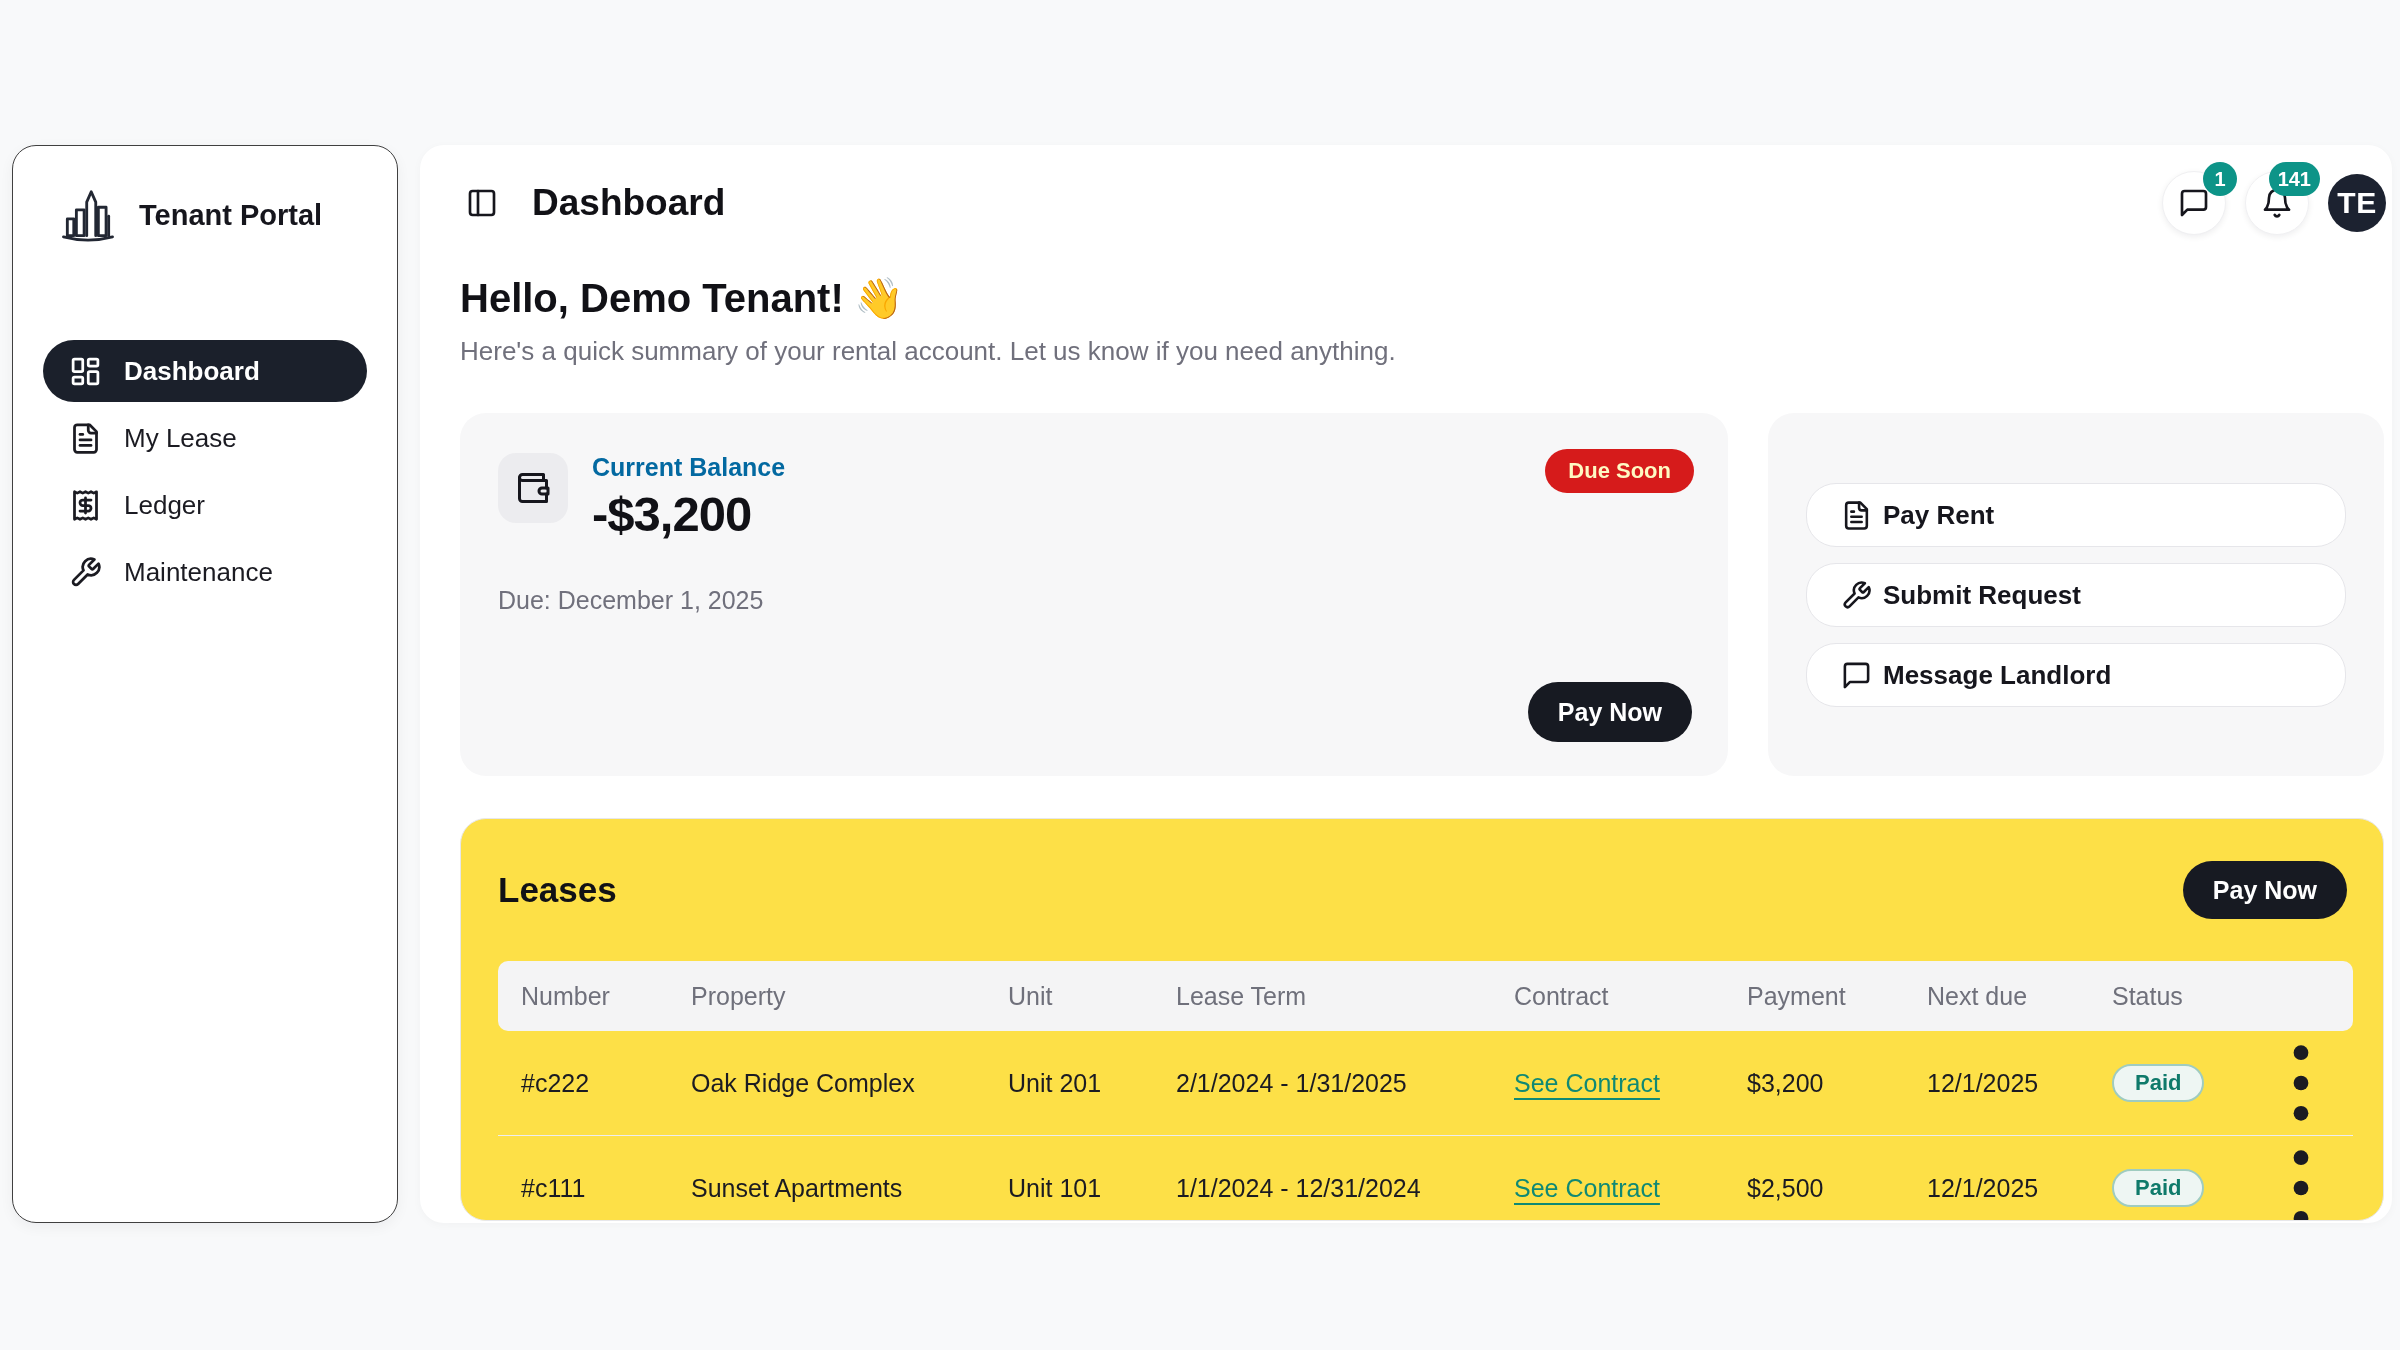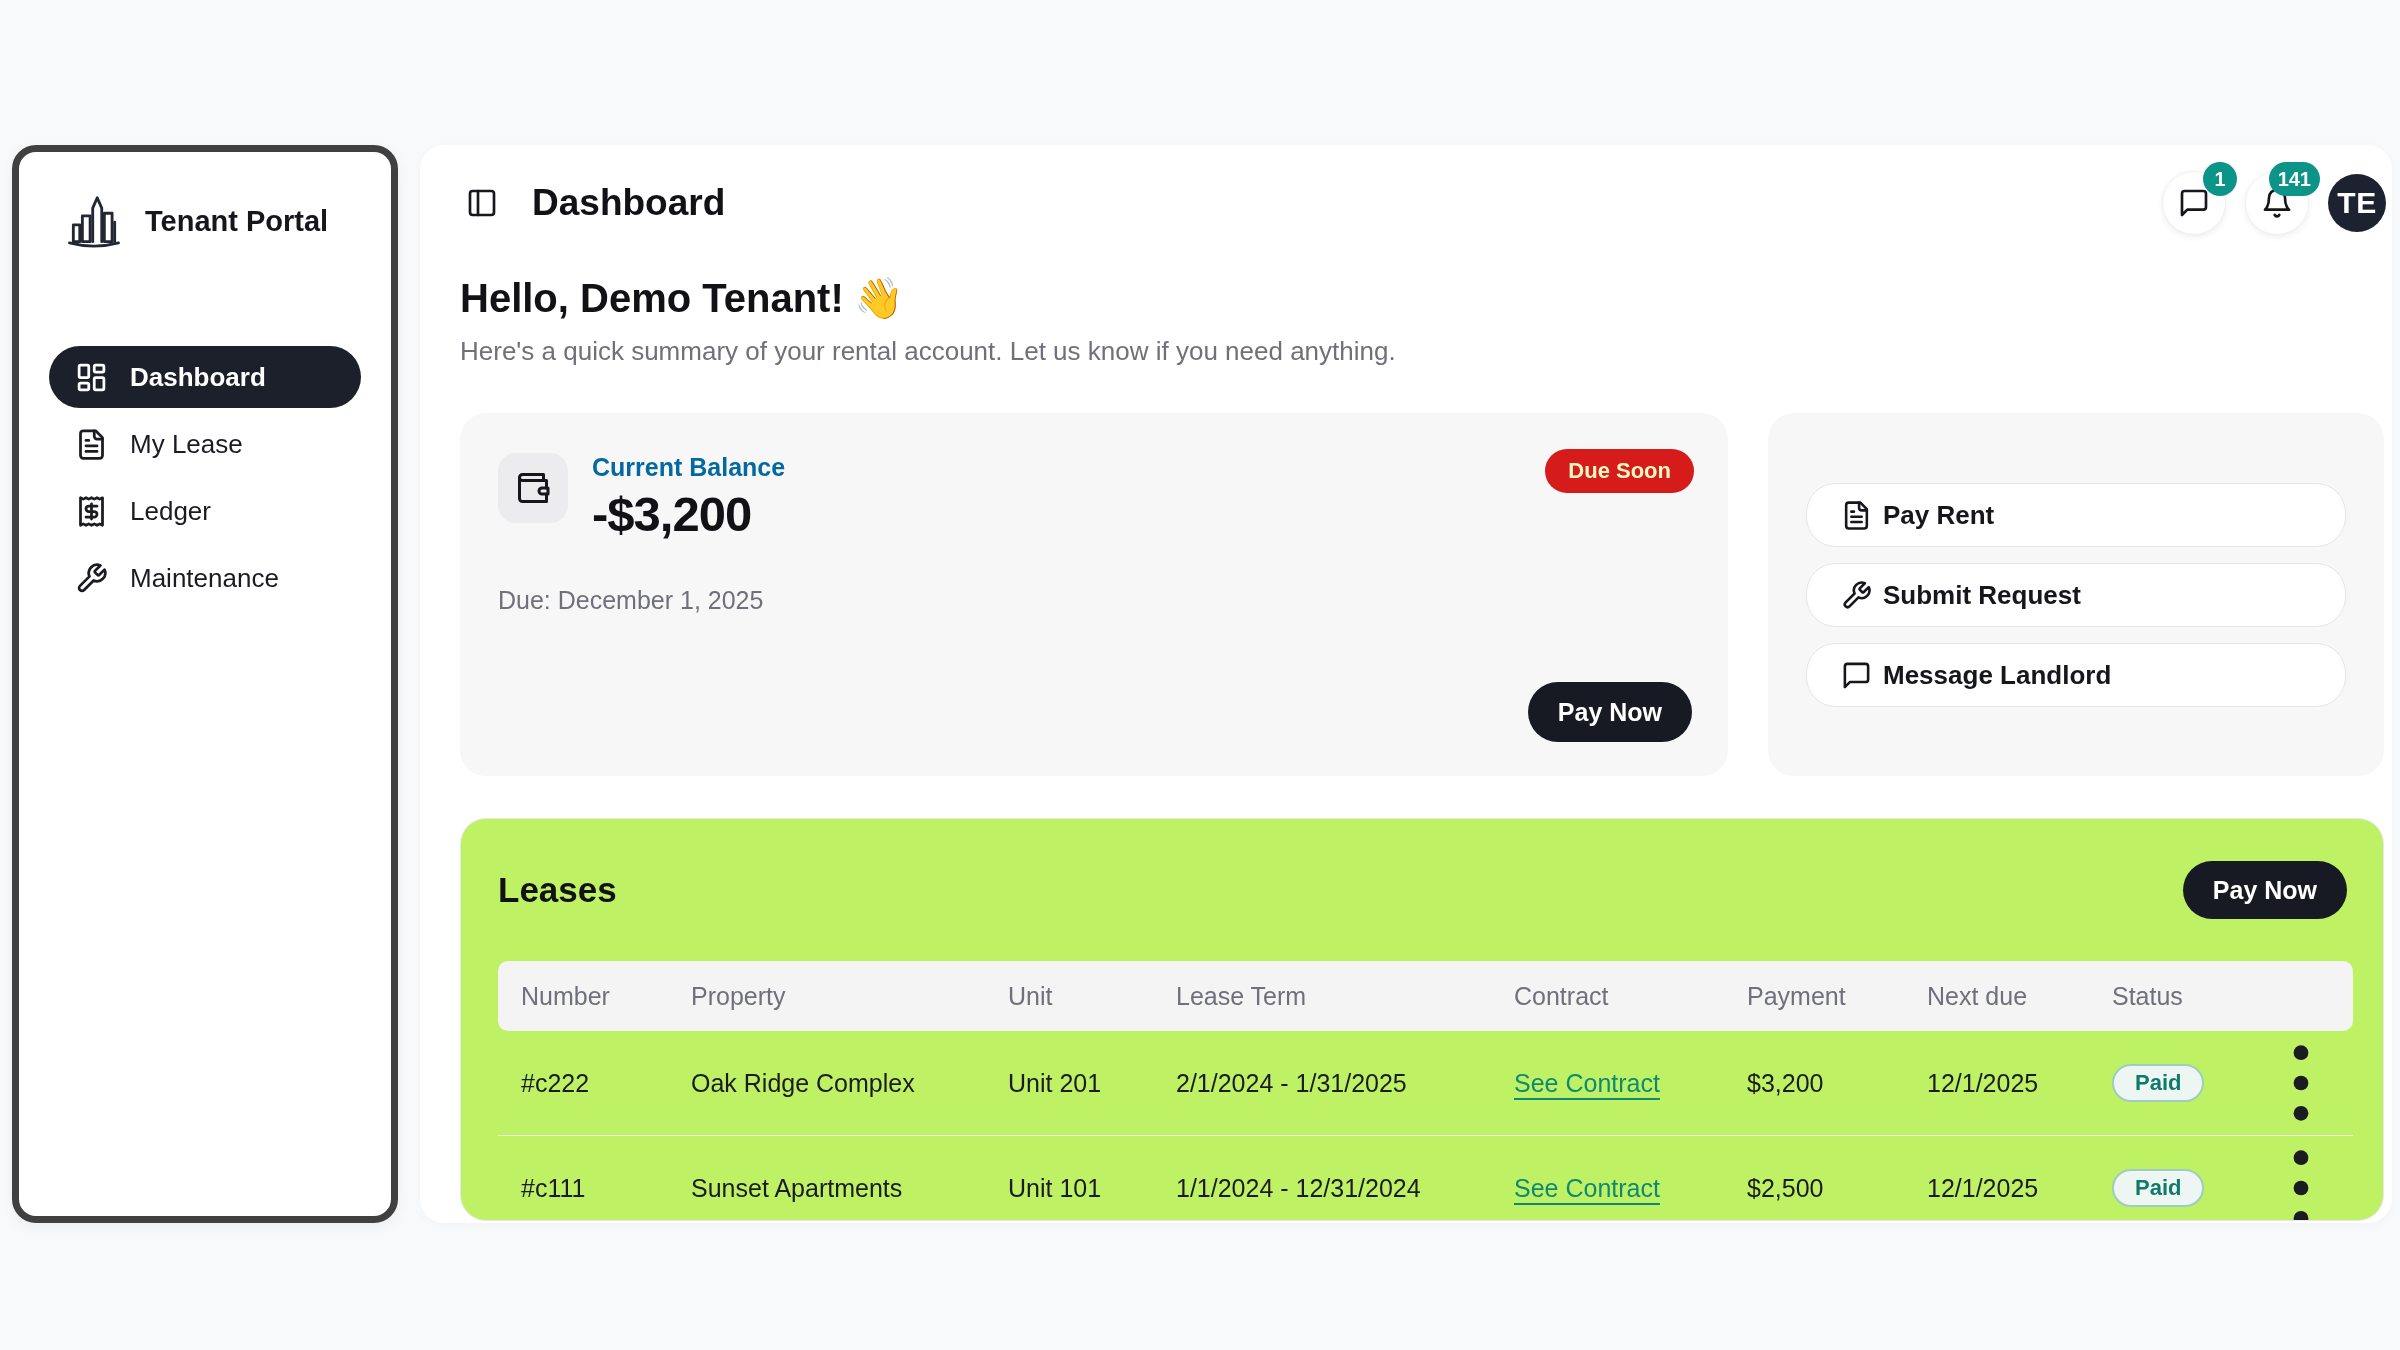--- a/index.html
+++ b/index.html
@@ -10,21 +10,21 @@
     color:#1b1b22;
     position:relative;
     overflow:hidden;
   }
   svg { display:block; }
   .stroke-icon { fill:none; stroke:currentColor; stroke-width:2; stroke-linecap:round; stroke-linejoin:round; }
 
   
   .sidebar {
     position:absolute; left:12px; top:145px; width:386px; height:1078px;
-    background:#ffffff; border:7px solid #404040; border-radius:24px;
+    background:#ffffff; border:1px solid #404040; border-radius:24px;
     box-shadow:0 4px 14px rgba(20,20,30,0.05);
     padding:38px 30px;
     text-align:center;
   }
   .brand { display:flex; align-items:center; gap:20px; padding-left:14px; }
   .brand-icon { width:62px; height:62px; color:#222733; }
   .brand-name { font-size:29px; font-weight:bold; color:#16161d; }
   .nav { margin-top:94px; display:flex; flex-direction:column; gap:5px; }
   .nav-item {
     display:flex; align-items:center; gap:22px;
@@ -108,21 +108,21 @@
     background:#ffffff; border:1px solid #e6e6ea; border-radius:30px;
     display:flex; align-items:center; gap:11px; padding:0 34px;
     font-size:26px; font-weight:600; color:#16161d; cursor:pointer;
   }
   .qa-btn:first-of-type { margin-top:34px; }
   .qa-btn .qa-ic { width:31px; height:31px; }
 
   
   .leases-card {
     margin:42px 8px 0 40px; height:403px;
-    background:#bef264; border:1px solid #e7e7ea; border-radius:26px;
+    background:#fde047; border:1px solid #e7e7ea; border-radius:26px;
     padding:42px 36px 0 37px; overflow:hidden;
   }
   .leases-head { display:flex; align-items:center; }
   .leases-title { font-size:35px; font-weight:800; color:#111116; }
   .leases-pay { margin-left:auto; height:58px; border-radius:29px; }
   .lease-table { margin-top:42px; width:100%; border-collapse:collapse; table-layout:fixed; }
   .lease-table th {
     background:#f4f4f5; height:70px; text-align:left; padding-left:23px;
     font-size:25px; font-weight:500; color:#6f707b;
   }

